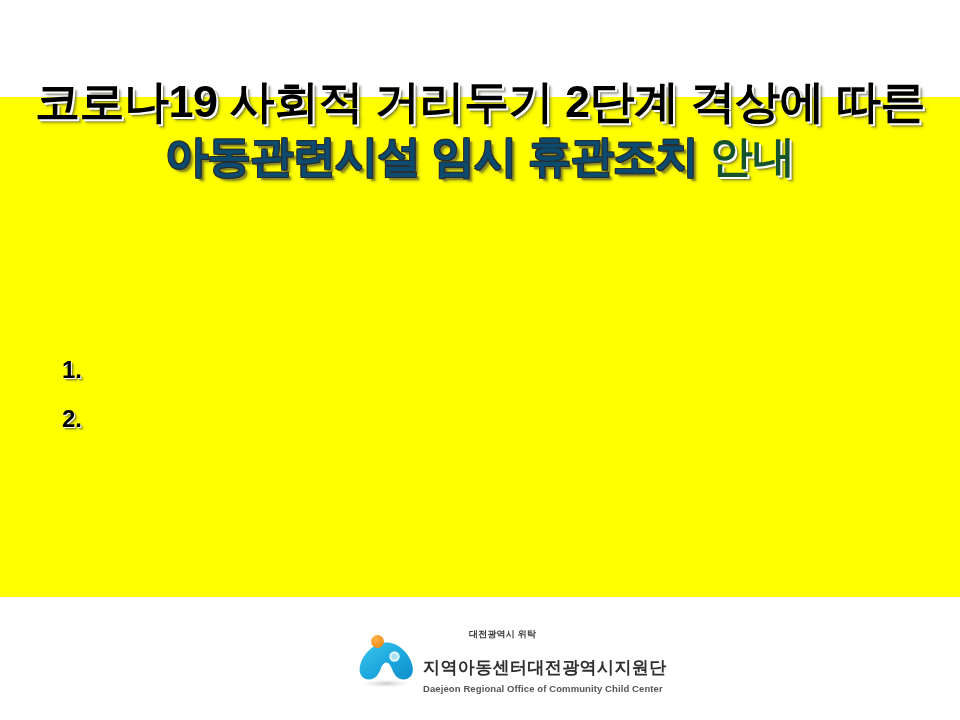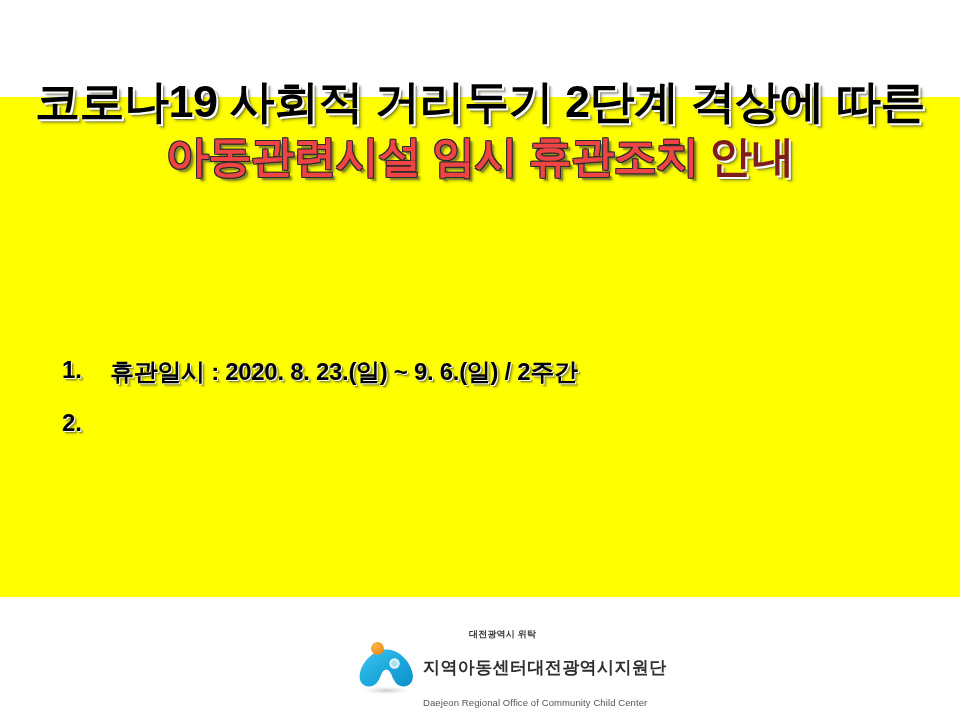--- a/index.html
+++ b/index.html
@@ -59,37 +59,36 @@
       2px 2px 0 #ffffff,
       3px 3px 1px rgba(90, 90, 60, 0.55),
       4px 4px 3px rgba(60, 60, 40, 0.35);
   }
 
   .headline-line-2 {
     font-size: 43px;
   }
 
   .hl-red {
-    color: #ef4444;
+    color: #0c4a6e;
     text-shadow:
       -1px -1px 0 #2b2b2b,
       1px -1px 0 #2b2b2b,
       -1px 1px 0 #2b2b2b,
       1px 1px 0 #2b2b2b,
       3px 3px 1px rgba(90, 90, 60, 0.55),
       4px 4px 3px rgba(60, 60, 40, 0.35);
   }
 
   .hl-black {
-    color: #7f1d1d;
+    color: #14532d;
     text-shadow:
       2px 2px 0 #ffffff,
       3px 3px 1px rgba(90, 90, 60, 0.55),
       4px 4px 3px rgba(60, 60, 40, 0.35);
-    font-family: Liberation Serif, serif;
   }
 
   
   .body-list {
     position: absolute;
     left: 62px;
     top: 356px;
     width: 860px;
   }
 
@@ -160,46 +159,45 @@
     font-size: 17px;
     font-weight: 700;
     color: #2f2f2f;
     letter-spacing: 0.4px;
     line-height: 1.2;
     margin-top: 18px;
   }
 
   .logo-line-eng {
     font-size: 9.5px;
-    font-weight: 400;
+    font-weight: 700;
     color: #555555;
     letter-spacing: 0.1px;
     line-height: 1.3;
-    margin-top: 18px;
+    margin-top: 4px;
   }
 </style>
 </head>
 <body>
 
 <div class="slide">
 
   <div class="banner"></div>
 
   <div class="headline">
     <span class="headline-line headline-line-1">코로나19 사회적 거리두기 2단계 격상에 따른</span>
     <span class="headline-line headline-line-2">
       <span class="hl-red">아동관련시설 임시 휴관조치</span><span class="hl-black"> 안내</span>
     </span>
   </div>
 
   <div class="body-list">
 
     <div class="body-item">
       <span class="body-num">1.</span>
-      <span class="body-text">휴관일시 : 2020. 8. 23.(일) ~ 9. 6.(일) / 2주간</span>
     </div>
 
     <div class="body-item">
       <span class="body-num">2.</span>
     </div>
 
   </div>
 
   <div class="footer-logo">
 

